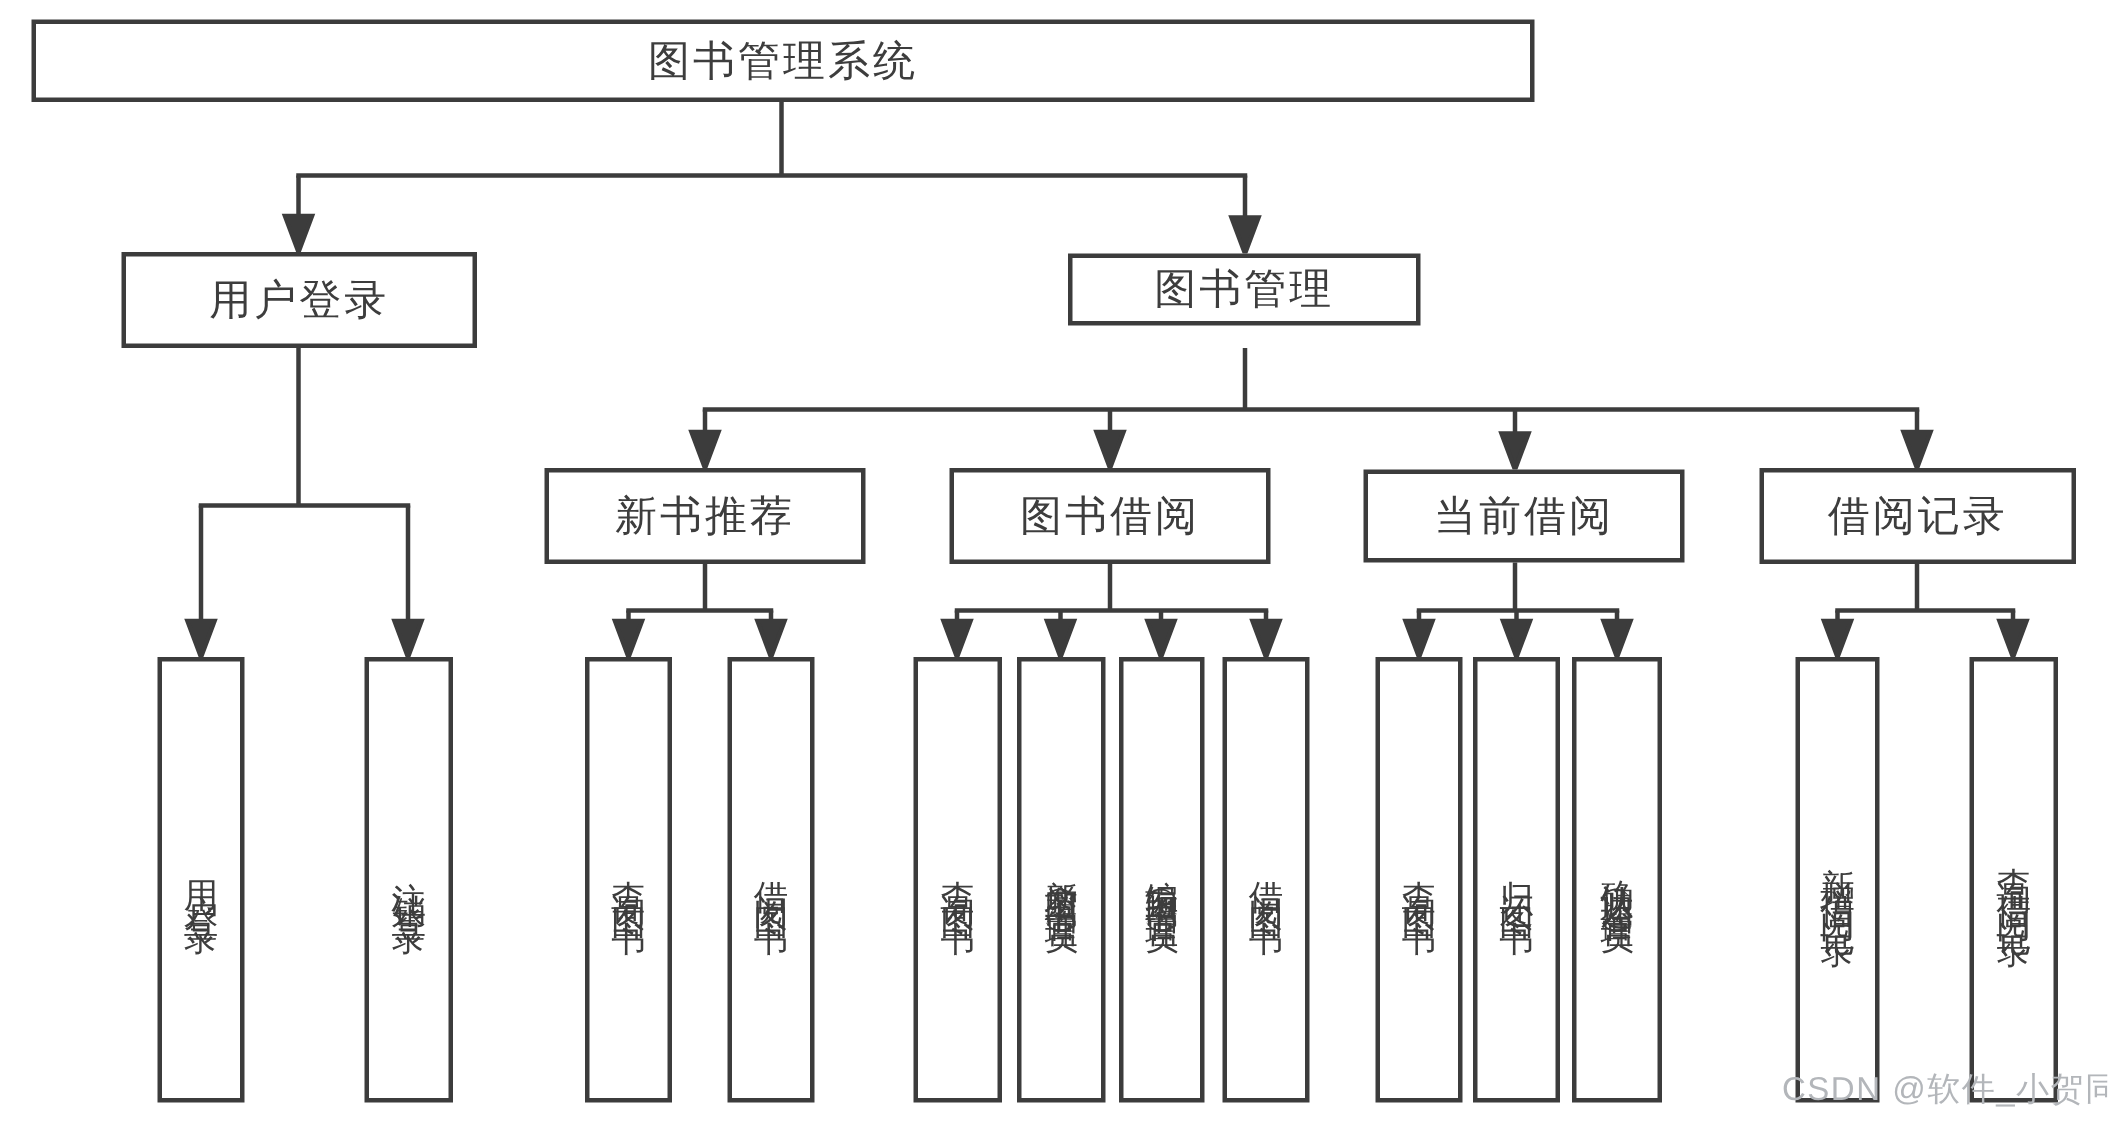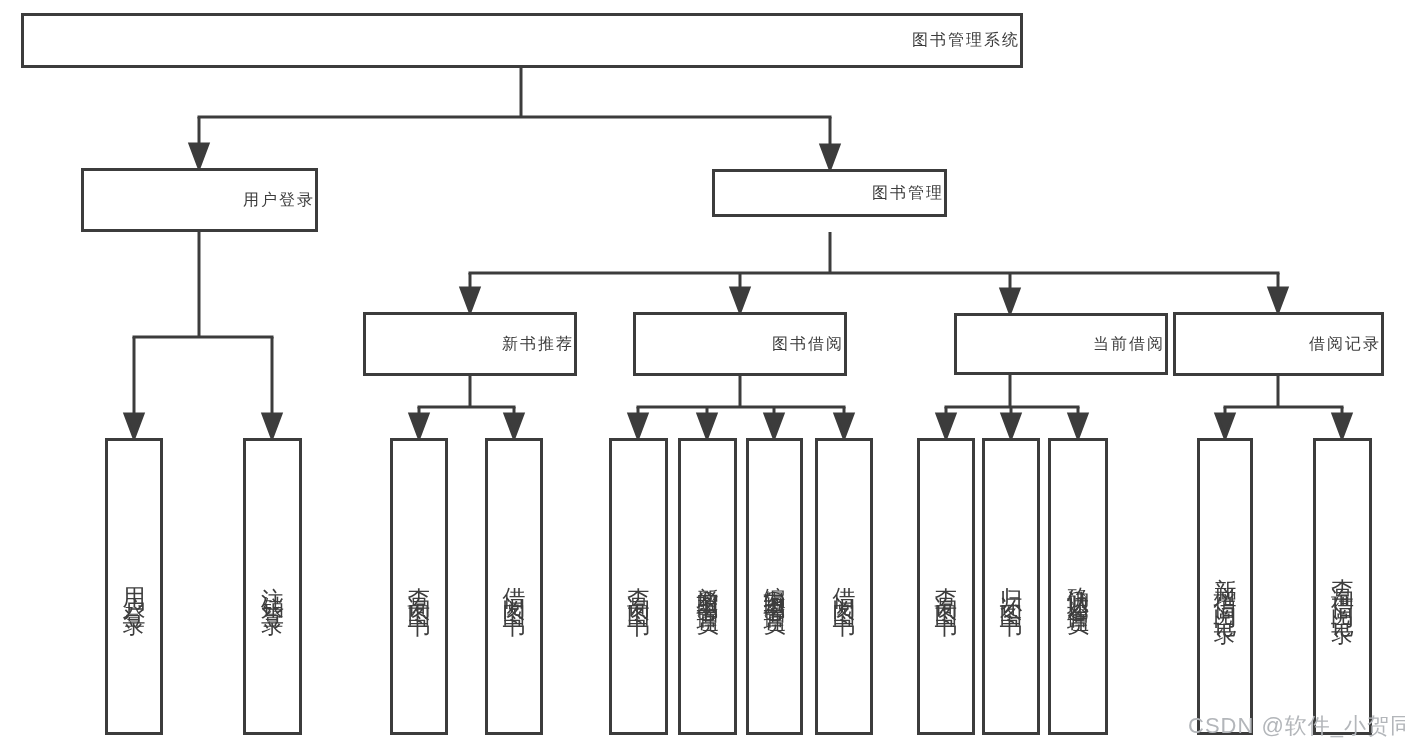--- a/index.html
+++ b/index.html
@@ -15,24 +15,23 @@
     box-sizing:border-box;
     border:3px solid #3c3c3c;
     background:#ffffff;
     display:flex;
     align-items:center;
     justify-content:center;
     color:#3d3d3d;
     z-index:2;
   }
   .hnode{
-    font-size:16px;
+    font-size:28px;
     letter-spacing:2px;
     white-space:nowrap;
-    justify-content:flex-end;
   }
   .leaf .vtext{
     writing-mode:vertical-rl;
     text-orientation:mixed;
     font-size:23px;
     letter-spacing:9px;
     line-height:1;
   }
   .leaf.tight .vtext{
     font-size:22px;
@@ -133,21 +132,21 @@
   <div class="node hnode" style="left:712px;top:169px;width:235px;height:48px">
     <span>图书管理</span>
   </div>
 
   <div class="node hnode" style="left:633px;top:312px;width:214px;height:64px">
     <span>图书借阅</span>
   </div>
   <div class="node hnode" style="left:363px;top:312px;width:214px;height:64px">
     <span>新书推荐</span>
   </div>
-  <div class="node hnode" style="left:954px;top:313px;width:214px;height:62px">
+  <div class="node hnode" style="left:909px;top:313px;width:214px;height:62px">
     <span>当前借阅</span>
   </div>
   <div class="node hnode" style="left:1173px;top:312px;width:211px;height:64px">
     <span>借阅记录</span>
   </div>
 
   <div class="node leaf" style="left:105px;top:438px;width:58px;height:297px">
     <span class="vtext">用户登录</span>
   </div>
   <div class="node leaf" style="left:243px;top:438px;width:59px;height:297px">

